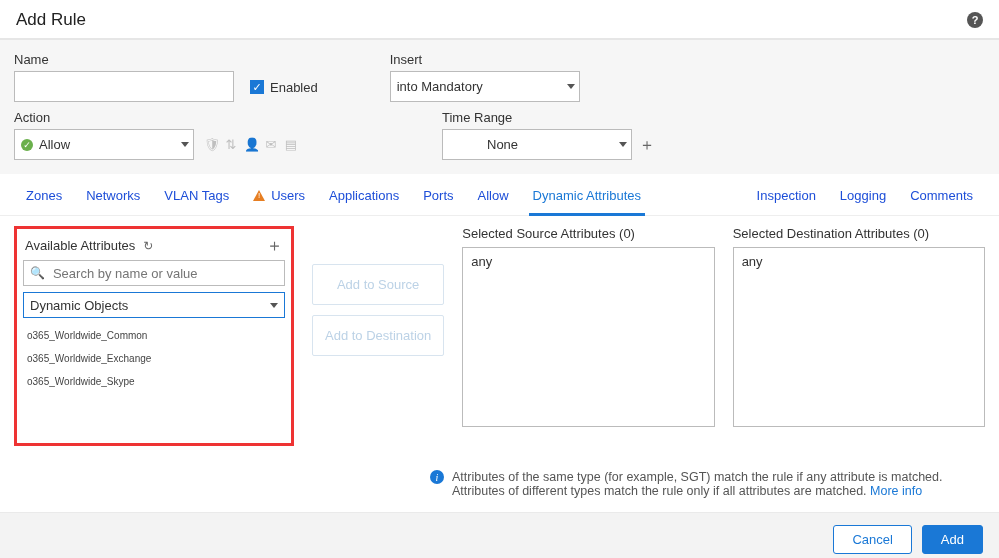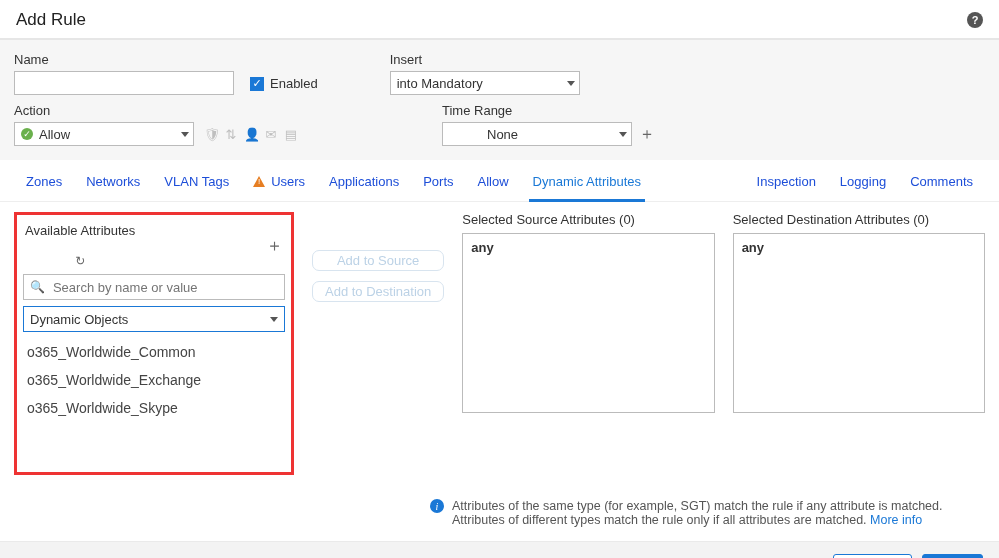--- a/index.html
+++ b/index.html
@@ -26,21 +26,21 @@
   }
   .hr { border-top: 2px solid #e6e6e6; margin: 0 0 0 0; }
   .form-area {
     background: #f6f6f6;
     padding: 12px 14px 14px 14px;
   }
   .row { display: flex; gap: 16px; }
   .field { display: flex; flex-direction: column; }
   .field label { color: #333; font-size: 13px; margin-bottom: 4px; }
   .text-input, .select {
-    border: 1px solid #bbb; background: #fff; height: 24px;
+    border: 1px solid #bbb; background: #fff; height: 31px;
     font-size: 13px; padding: 0 6px;
   }
   .select {
     display: flex; align-items: center; justify-content: space-between;
     cursor: pointer; padding-right: 4px;
   }
   .caret {
     width: 0; height: 0; border-left: 4px solid transparent;
     border-right: 4px solid transparent; border-top: 5px solid #555;
     display: inline-block;
@@ -94,48 +94,47 @@
   }
   
   .body {
     display: flex; padding: 10px 14px 16px 14px; gap: 18px; align-items: flex-start;
   }
   .avail-panel {
     border: 3px solid #e33; padding: 6px 6px 50px 6px; width: 280px;
     position: relative; background:#fff;
   }
   .avail-head { display: flex; justify-content: space-between; align-items: center; padding: 2px 2px 6px 2px;}
-  .avail-head .title { color: #333; font-size: 13px; display:flex; align-items:center; gap:16px;flex-direction:column;}
+  .avail-head .title { color: #333; font-size: 13px; display:flex; align-items:center; gap:8px;}
   .refresh-icon { font-size: 12px; color: #666; }
   .plus-icon { color: #666; font-size: 17px; line-height: 1; }
   .search-wrap {
     border: 1px solid #bbb; height: 26px; display: flex; align-items: center;
     padding: 0 6px; gap: 6px; margin-bottom: 6px;
   }
   .search-wrap input { border:none; outline:none; font-size:13px; flex:1; background:transparent;}
   .mag { color:#777; font-size:12px;}
   .type-select {
     border: 1px solid #1a78d6; height: 26px; display: flex; align-items: center;
     justify-content: space-between; padding: 0 6px; font-size: 13px; margin-bottom: 6px;
   }
   .dyn-list { }
-  .dyn-item { padding: 6px 4px; color: #444; font-size: 14px; cursor: pointer; }
+  .dyn-item { padding: 6px 4px; color: #444; font-size: 10px; cursor: pointer; }
   .btn-col { display: flex; flex-direction: column; gap: 10px; margin-top: 38px;}
   .ghost-btn {
     border: 1px solid #d8e4ef; background: #fff; color: #bcd2e6;
-    font-size: 13px; padding: 2px 12px; border-radius: 7px; text-align:center;
+    font-size: 13px; padding: 12px 12px; border-radius: 2px; text-align:center;
     cursor: default;
   }
   .sel-panel { flex: 1; display: flex; gap: 18px; }
   .sel-col { flex:1; display:flex; flex-direction:column; }
   .sel-col .lbl { font-size: 13px; color:#333; margin-bottom: 6px; }
   .sel-box {
     border: 1px solid #bbb; height: 180px; padding: 6px 8px; font-size: 13px;
     background:#fff;
-    font-weight:bold;
   }
   .hint-row {
     margin: 8px 14px 14px 430px; display: flex; gap: 8px; align-items: flex-start;
     font-size: 12.5px; color: #555;
   }
   .info-dot {
     width: 14px; height: 14px; border-radius: 50%; background: #1a78d6; color:#fff;
     font-size: 10px; display:inline-flex; align-items:center; justify-content:center;
     flex-shrink:0; font-style: italic; font-family: Georgia, serif;
   }

